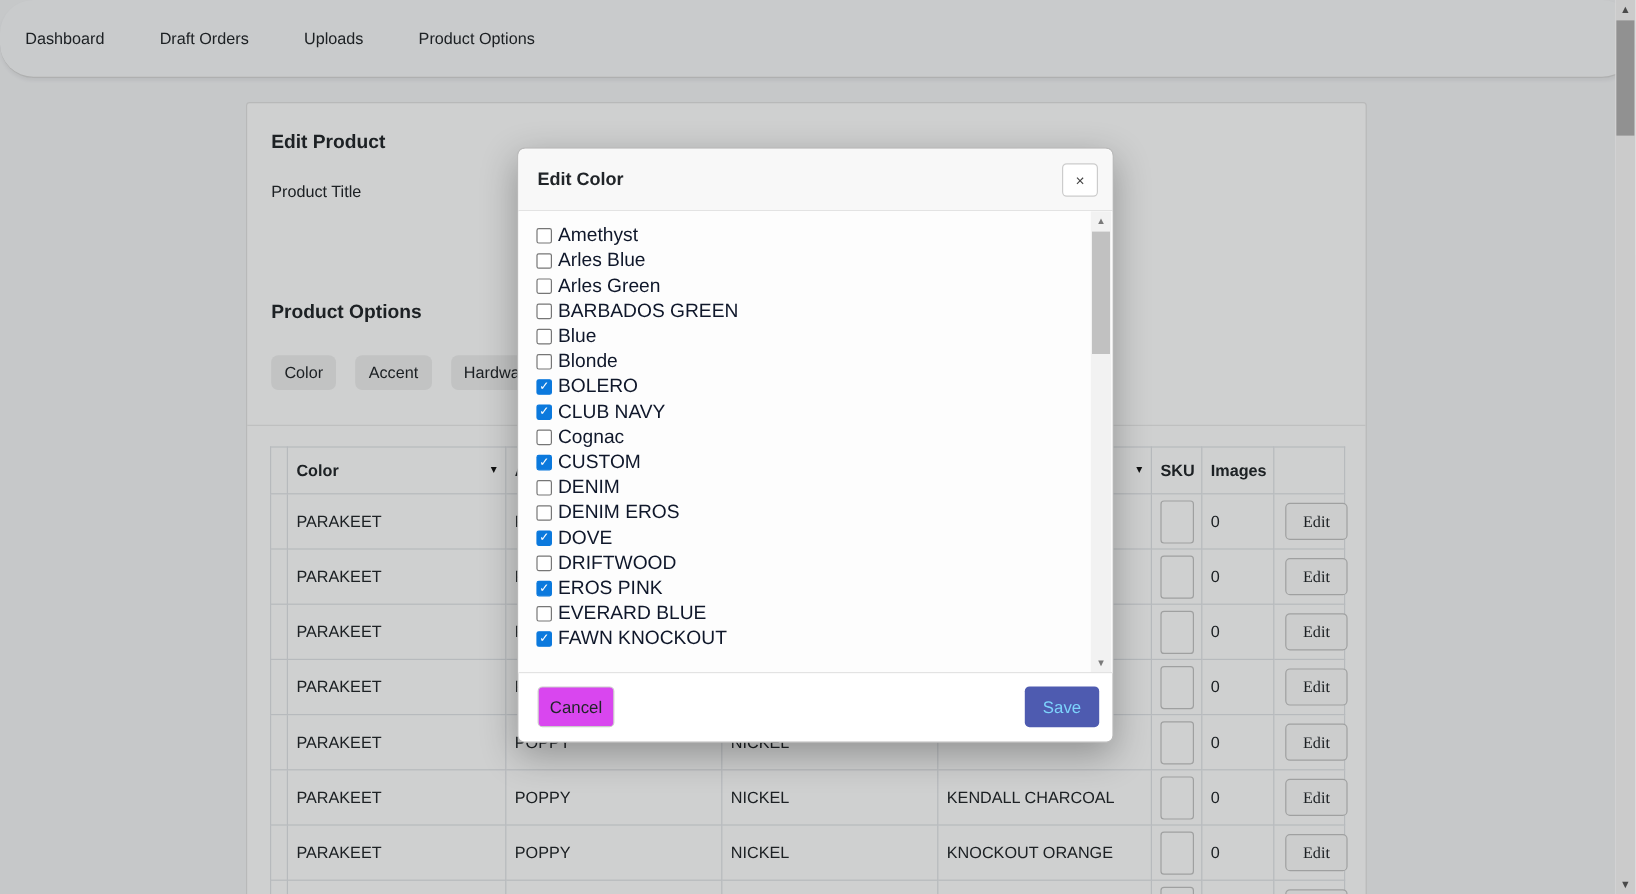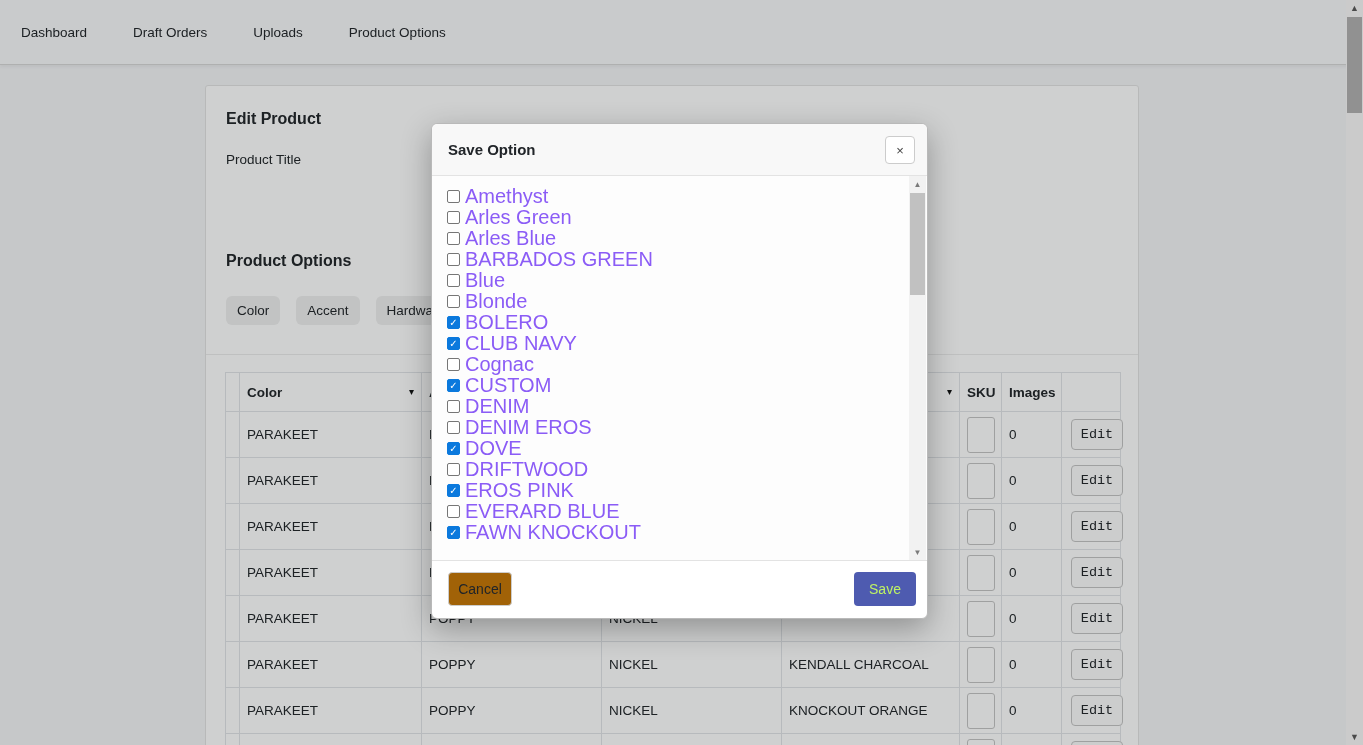--- a/index.html
+++ b/index.html
@@ -9,21 +9,21 @@
     background:#f4f5f7;
     font-family:"Liberation Sans","DejaVu Sans",sans-serif;
     color:#212529;
   }
 
   
   .navbar {
     position:absolute; left:0; top:0; width:1363px; height:65px;
     background:#f8f9fa; border-bottom:1px solid #d8d8d8;
     box-shadow:0 2px 3px rgba(0,0,0,0.05);
-    display:flex; align-items:center; padding-left:21px; gap:46px;
+    display:flex; align-items:center; padding-left:21px; gap:46px;border-radius:28px;
   }
   .nav-item { font-size:13.5px; color:#212529; cursor:pointer; white-space:nowrap; }
 
   
   .card {
     position:absolute; left:205px; top:85px; width:934px; height:720px;
     background:#ffffff; border:1px solid #e3e3e3; border-radius:3px;
   }
   .page-title { position:absolute; left:20px; top:24px; font-size:16px; font-weight:bold; }
   .pt-label   { position:absolute; left:20px; top:66px; font-size:13.5px; }
@@ -45,21 +45,21 @@
   .table-wrap { position:absolute; left:19px; top:286px; width:897px; }
   table { border-collapse:collapse; table-layout:fixed; width:895px; }
   th,td { border:1px solid #e1e4e8; font-size:13.5px; color:#212529; }
   th { height:39px; padding:0 7px; font-weight:bold; }
   th .th-inner { display:flex; justify-content:space-between; align-items:center; }
   .caret { font-size:10px; color:#111; line-height:1; }
   td { height:46px; padding:0 7px; }
   .sku-box { width:28px; height:36px; border:1px solid #c4c4c4; border-radius:3px; background:#fff; cursor:text; }
   .edit-btn {
     width:52px; height:31px; background:#fcfcfc; border:1px solid #c4c4c4; border-radius:4px;
-    font-family:Liberation Mono, monospace; font-size:13.5px; color:#212529; cursor:pointer; margin-left:2px;
+    font-family:Liberation Serif, serif; font-size:13.5px; color:#212529; cursor:pointer; margin-left:2px;
   }
 
   
   .backdrop { position:fixed; left:0; top:0; width:1346px; height:745px; background:rgba(15,18,22,0.2); z-index:10; }
   .modal {
     position:fixed; left:431px; top:123px; width:497px; height:496px;
     background:#fff; border:1px solid #b9b9b9; border-radius:6px;
     box-shadow:0 10px 30px rgba(0,0,0,0.3); z-index:20;
   }
   .modal-header {
@@ -77,36 +77,36 @@
     position:absolute; left:0; top:52px; right:0; height:385px;
     background:#fdfdfd; border-bottom:1px solid #e3e3e3; overflow:hidden;
   }
   .option-list { position:absolute; left:15px; top:10px; right:22px; }
   .option-item { display:flex; align-items:center; height:21px; gap:5px; cursor:pointer; }
   .cb {
     width:13px; height:13px; border:1px solid #767676; border-radius:2px; background:#fff;
     flex:none; display:flex; align-items:center; justify-content:center;
   }
   .cb.checked { background:#0b79dd; border-color:#0b79dd; color:#fff; font-size:10px; font-weight:bold; }
-  .option-label { font-size:20px; color:#8b5cf6; white-space:nowrap; }
+  .option-label { font-size:16px; color:#0f172a; white-space:nowrap; }
   .modal-scroll { position:absolute; right:1px; top:0; width:17px; height:385px; background:#f2f2f2; }
   .ms-arrow { position:absolute; left:0; width:17px; height:15px; color:#7a7a7a; font-size:8px;
               display:flex; align-items:center; justify-content:center; cursor:pointer; }
   .ms-up { top:1px; } .ms-down { bottom:1px; }
   .ms-thumb { position:absolute; left:1px; top:17px; width:15px; height:102px; background:#c1c1c1; cursor:pointer; }
   .modal-footer { position:absolute; left:0; bottom:0; right:0; height:59px; }
   .cancel-btn {
     position:absolute; left:16px; top:13px; width:64px; height:34px;
-    background:#a16207; border:1px solid #ccc; border-radius:4px;
+    background:#d946ef; border:1px solid #ccc; border-radius:4px;
     font-family:inherit; font-size:14px; color:#212529; cursor:pointer;
   }
   .save-btn {
     position:absolute; right:11px; top:13px; width:62px; height:34px;
     background:#4e5bb0; border:none; border-radius:4px;
-    font-family:inherit; font-size:14px; color:#bef264; cursor:pointer;
+    font-family:inherit; font-size:14px; color:#7dd3fc; cursor:pointer;
   }
 
   
   .page-scroll { position:fixed; right:0; top:0; width:17px; height:745px; background:#cbcbcb; z-index:30; }
   .ps-arrow { position:absolute; left:0; width:17px; height:16px; color:#4a4a4a; font-size:9px;
               display:flex; align-items:center; justify-content:center; cursor:pointer; }
   .ps-up { top:0; } .ps-down { bottom:0; }
   .ps-thumb { position:absolute; left:1px; top:17px; width:15px; height:96px; background:#919191; cursor:pointer; }
 </style>
 </head>
@@ -287,38 +287,38 @@
           </tr>
         </tbody>
     </table>
   </div>
 </div>
 
 <div class="backdrop"></div>
 
 <div class="modal">
   <div class="modal-header">
-    <div class="modal-title">Save Option</div>
+    <div class="modal-title">Edit Color</div>
     <button class="close-btn">
       <span>×</span>
     </button>
   </div>
   <div class="modal-body">
     <div class="option-list">
         <label class="option-item">
           <span class="cb"></span>
           <span class="option-label">Amethyst</span>
         </label>
         <label class="option-item">
           <span class="cb"></span>
+          <span class="option-label">Arles Blue</span>
+        </label>
+        <label class="option-item">
+          <span class="cb"></span>
           <span class="option-label">Arles Green</span>
-        </label>
-        <label class="option-item">
-          <span class="cb"></span>
-          <span class="option-label">Arles Blue</span>
         </label>
         <label class="option-item">
           <span class="cb"></span>
           <span class="option-label">BARBADOS GREEN</span>
         </label>
         <label class="option-item">
           <span class="cb"></span>
           <span class="option-label">Blue</span>
         </label>
         <label class="option-item">

